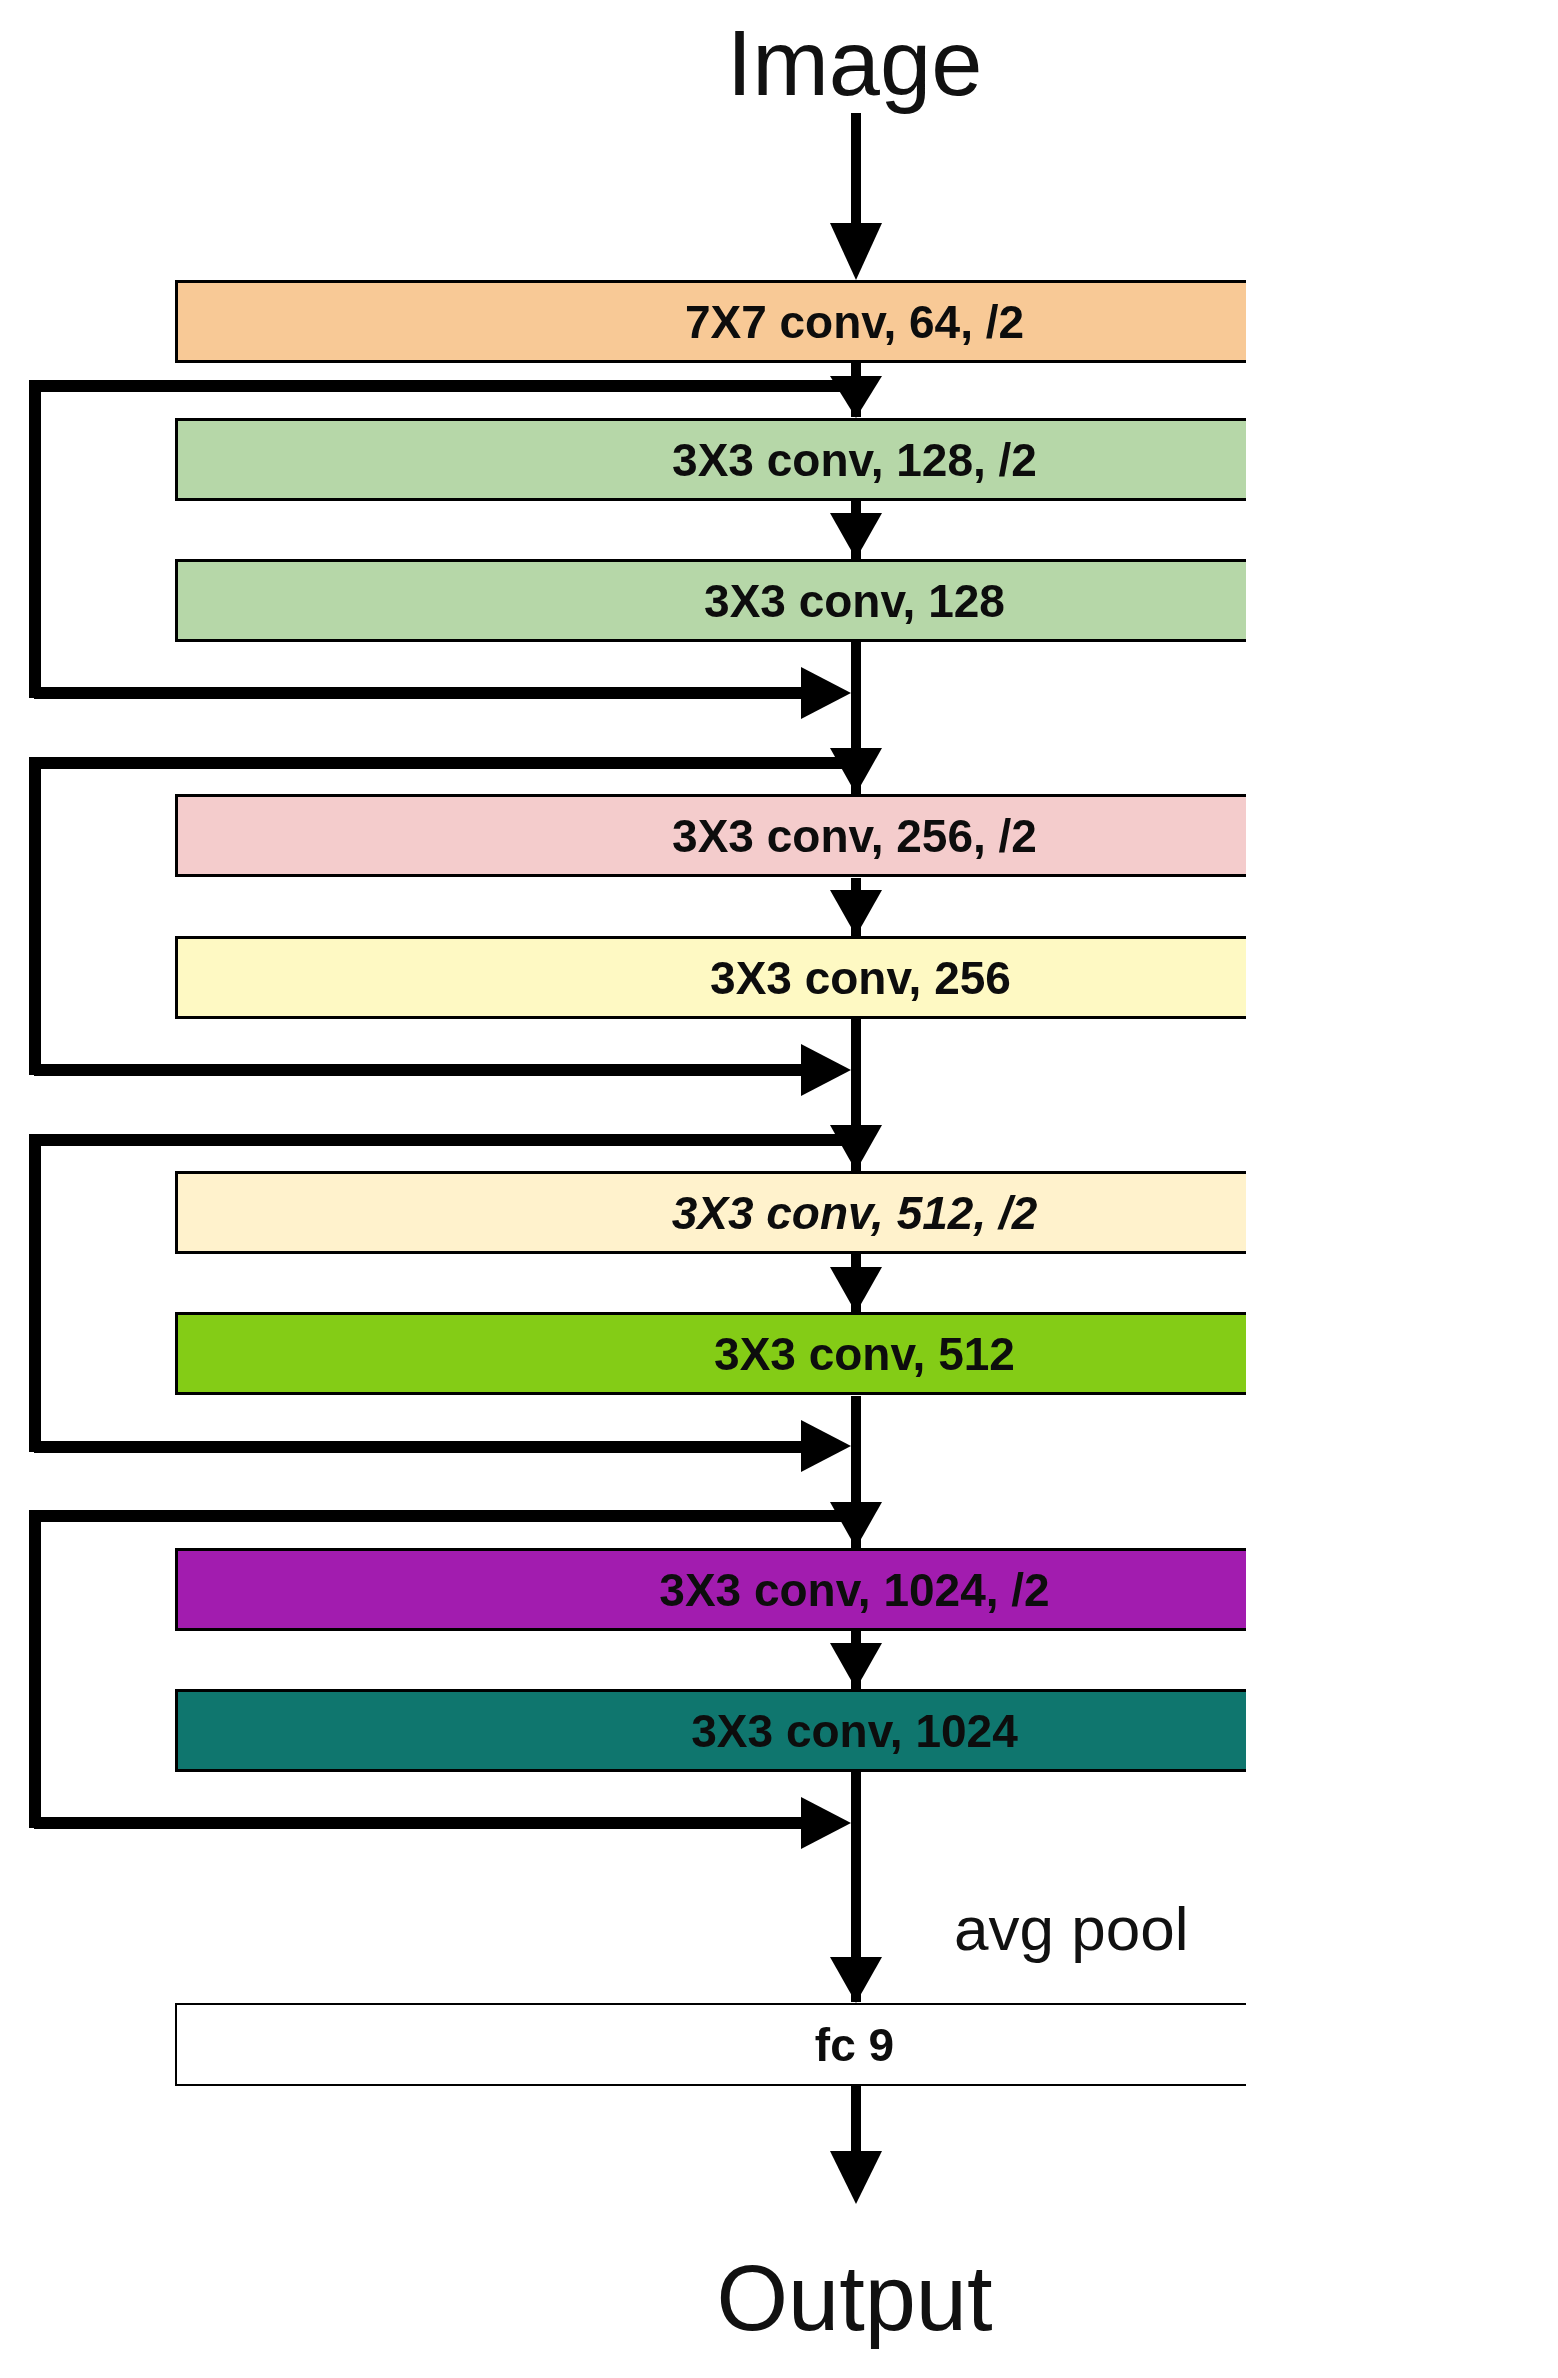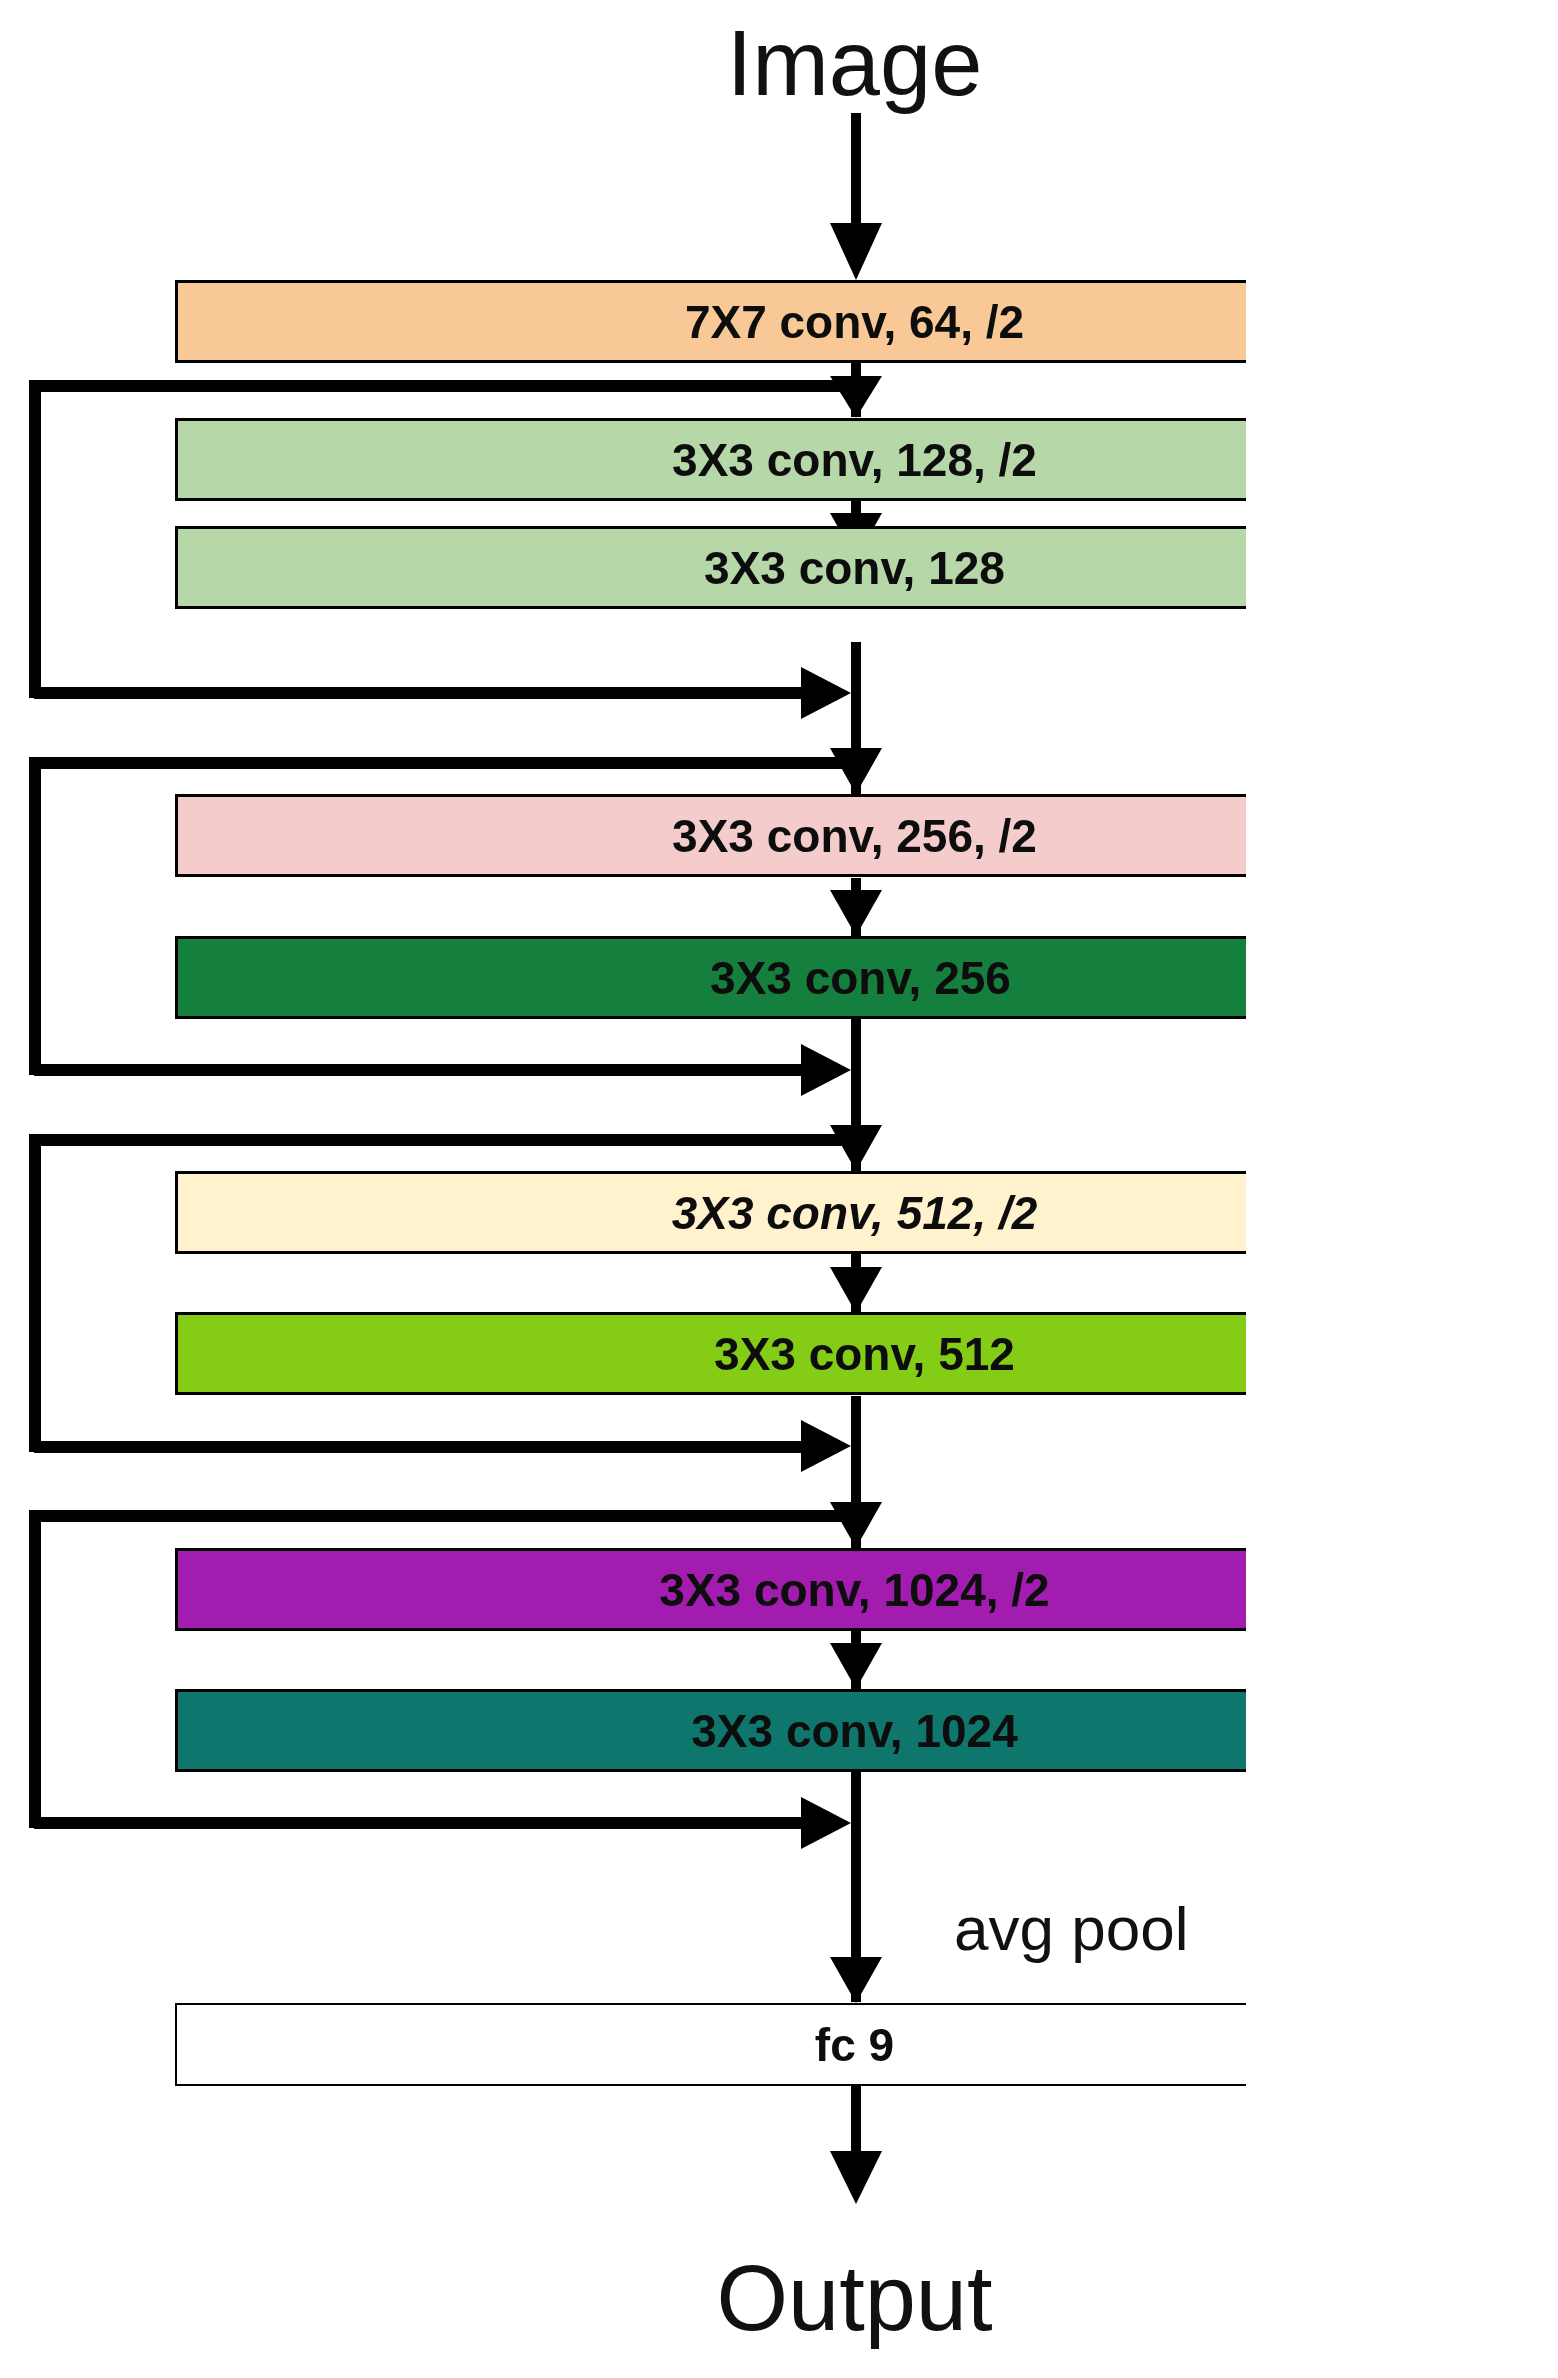--- a/index.html
+++ b/index.html
@@ -97,40 +97,40 @@
   <div class="hline" style="left:34px;top:380px;width:816px;"></div>
   <div class="arrow-down" style="top:376px;border-top-width:42px;"></div>
 
   <div class="box" style="top: 418px; background-color: rgb(182, 215, 168);">
     <span class="box-label">3X3 conv, 128, /2</span>
   </div>
 
   <div class="vshaft" style="top:501px;height:58px;"></div>
   <div class="arrow-down" style="top:513px;"></div>
 
-  <div class="box" style="top: 526px; background-color: rgb(182, 215, 168);">
+  <div class="box" style="top: 559px; background-color: rgb(182, 215, 168);">
     <span class="box-label">3X3 conv, 128</span>
   </div>
 
   <div class="skip-v" style="top:380px;height:318px;"></div>
   <div class="hline" style="left:34px;top:687px;width:772px;"></div>
   <div class="arrow-right" style="top:667px;"></div>
 
   <div class="vshaft" style="top:642px;height:152px;"></div>
   <div class="hline" style="left:34px;top:757px;width:816px;"></div>
   <div class="arrow-down" style="top:748px;"></div>
 
   <div class="box" style="top: 794px; background-color: rgb(244, 204, 204);">
     <span class="box-label">3X3 conv, 256, /2</span>
   </div>
 
   <div class="vshaft" style="top:878px;height:58px;"></div>
   <div class="arrow-down" style="top:890px;"></div>
 
-  <div class="box" style="top: 936px; background-color: #15803d; padding-left: 12px;">
+  <div class="box" style="top: 936px; background-color: #fef9c3; padding-left: 12px;">
     <span class="box-label">3X3 conv, 256</span>
   </div>
 
   <div class="skip-v" style="top:757px;height:318px;"></div>
   <div class="hline" style="left:34px;top:1064px;width:772px;"></div>
   <div class="arrow-right" style="top:1044px;"></div>
 
   <div class="vshaft" style="top:1019px;height:152px;"></div>
   <div class="hline" style="left:34px;top:1134px;width:816px;"></div>
   <div class="arrow-down" style="top:1125px;"></div>

